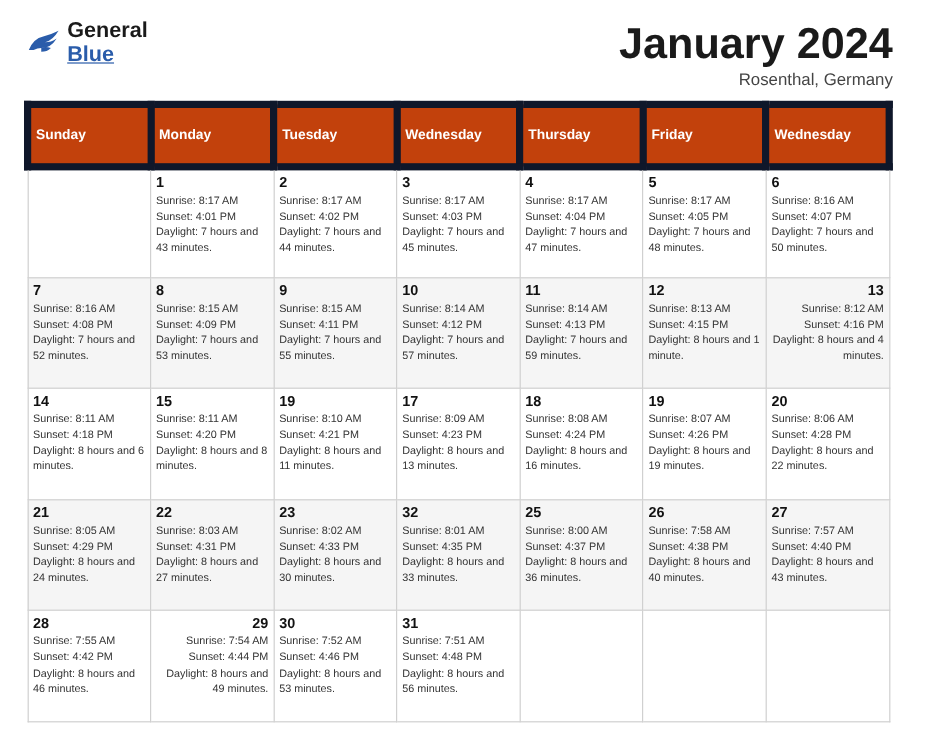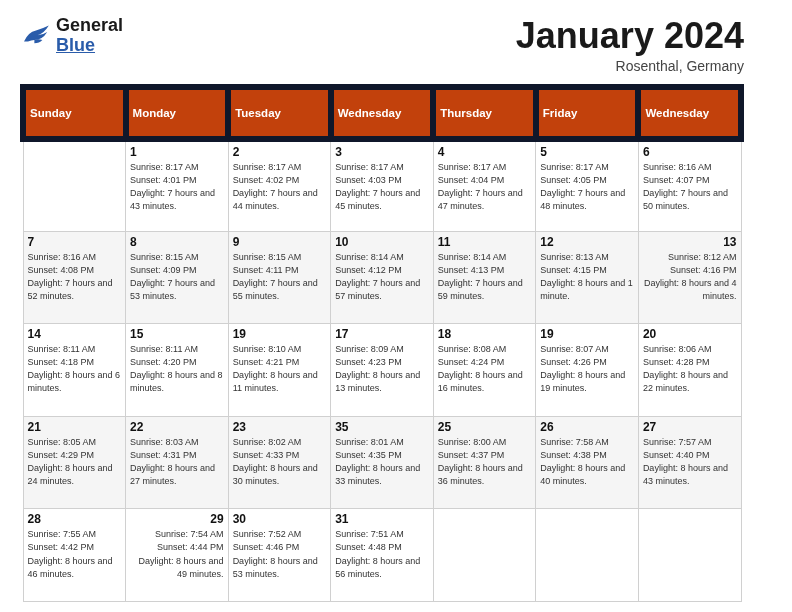--- a/index.html
+++ b/index.html
@@ -213,21 +213,21 @@
           </td>
           <td style="background-color: rgb(245, 245, 245);">
             <span class="day-number">22</span>
             <div class="day-info">Sunrise: 8:03 AM<br>Sunset: 4:31 PM<br>Daylight: 8 hours and 27 minutes.</div>
           </td>
           <td style="background-color: rgb(245, 245, 245);">
             <span class="day-number">23</span>
             <div class="day-info">Sunrise: 8:02 AM<br>Sunset: 4:33 PM<br>Daylight: 8 hours and 30 minutes.</div>
           </td>
           <td style="background-color: rgb(245, 245, 245);">
-            <span class="day-number">35</span>
+            <span class="day-number">32</span>
             <div class="day-info">Sunrise: 8:01 AM<br>Sunset: 4:35 PM<br>Daylight: 8 hours and 33 minutes.</div>
           </td>
           <td style="background-color: rgb(245, 245, 245);">
             <span class="day-number">25</span>
             <div class="day-info">Sunrise: 8:00 AM<br>Sunset: 4:37 PM<br>Daylight: 8 hours and 36 minutes.</div>
           </td>
           <td style="background-color: rgb(245, 245, 245);">
             <span class="day-number">26</span>
             <div class="day-info">Sunrise: 7:58 AM<br>Sunset: 4:38 PM<br>Daylight: 8 hours and 40 minutes.</div>
           </td>

